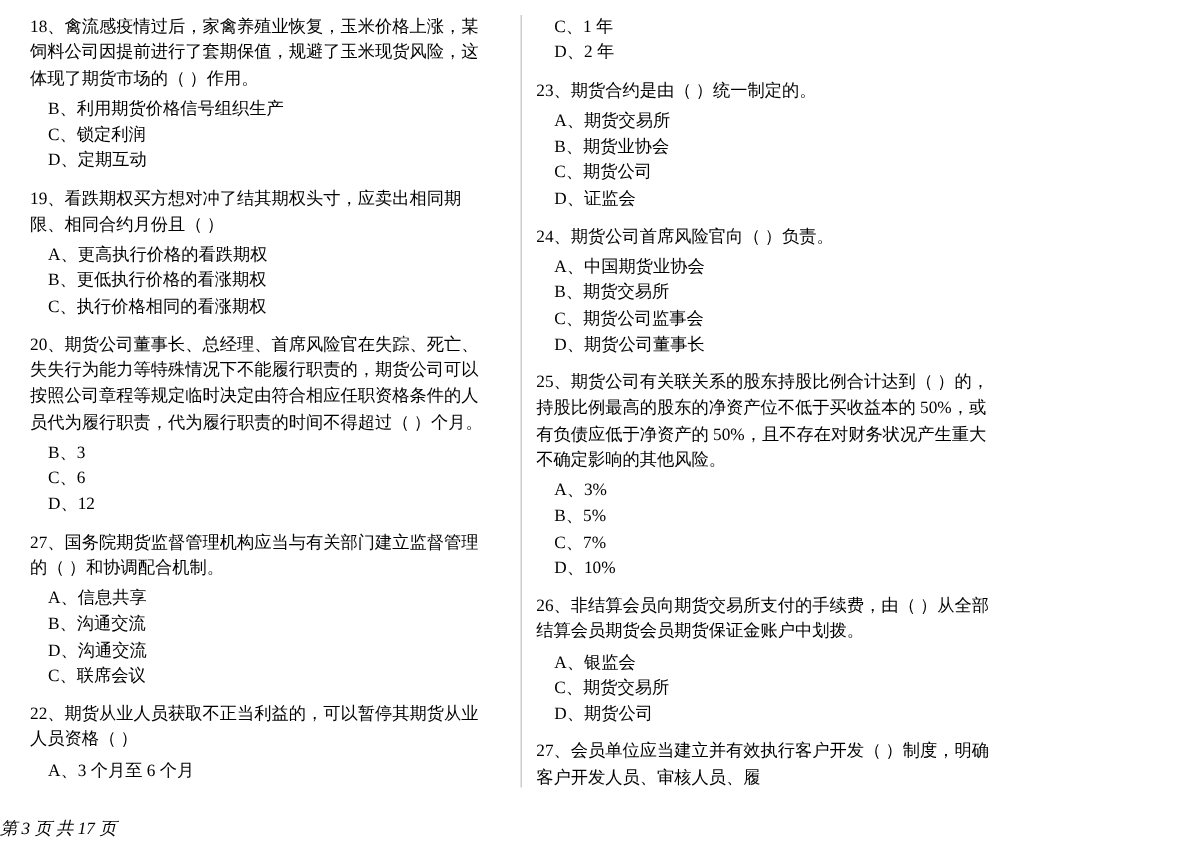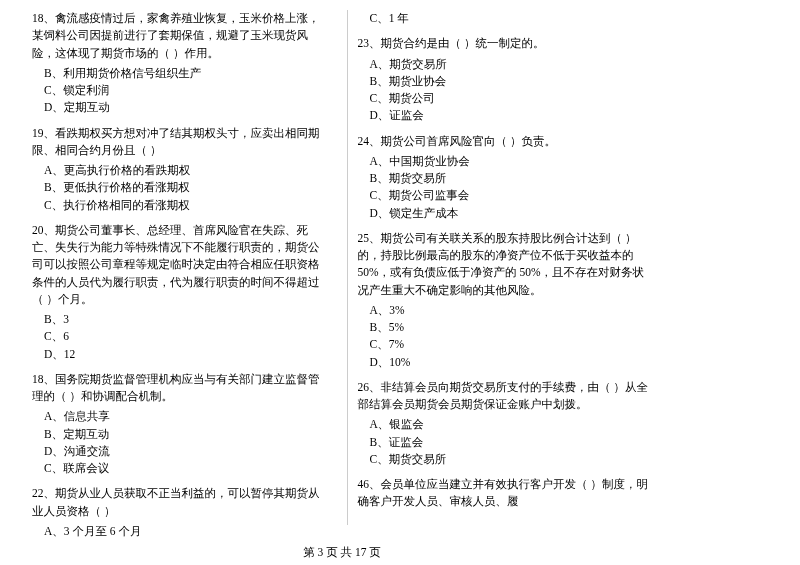--- a/index.html
+++ b/index.html
@@ -12,21 +12,21 @@
       height: 565px;
       background: #ffffff;
       font-family: "SimSun", "宋体", serif;
       font-size: 12px;
       color: #000000;
       overflow: hidden;
     }
     .page-container {
       width: 684px;
       height: 565px;
-      padding: 10px 32px;
+      padding: 10px 20px;
       position: relative;
     }
     .content-area {
       display: flex;
       flex-direction: row;
       gap: 10px;
       height: calc(100% - 30px);
     }
     .left-column {
       flex: 1;
@@ -46,26 +46,27 @@
       line-height: 1.5;
       margin-bottom: 3px;
       text-indent: 0;
     }
     .option {
       font-size: 11.5px;
       line-height: 1.5;
       padding-left: 12px;
     }
     .page-footer {
-      text-align: center;
+      text-align: left;
       font-size: 11.5px;
       position: absolute;
       bottom: 5px;
       left: 0;
       right: 0;
+      font-style: italic;
     }
   </style>
 </head>
 <body>
 
 <div class="page-container">
   <div class="content-area">
     <div class="left-column">
 
       <div class="question-block">
@@ -83,74 +84,75 @@
       </div>
 
       <div class="question-block">
         <div class="question-title">20、期货公司董事长、总经理、首席风险官在失踪、死亡、失失行为能力等特殊情况下不能履行职责的，期货公司可以按照公司章程等规定临时决定由符合相应任职资格条件的人员代为履行职责，代为履行职责的时间不得超过（    ）个月。</div>
         <div class="option">B、3</div>
         <div class="option">C、6</div>
         <div class="option">D、12</div>
       </div>
 
       <div class="question-block">
-        <div class="question-title">18、国务院期货监督管理机构应当与有关部门建立监督管理的（    ）和协调配合机制。</div>
+        <div class="question-title">27、国务院期货监督管理机构应当与有关部门建立监督管理的（    ）和协调配合机制。</div>
         <div class="option">A、信息共享</div>
-        <div class="option">B、定期互动</div>
+        <div class="option">B、沟通交流</div>
         <div class="option">D、沟通交流</div>
         <div class="option">C、联席会议</div>
       </div>
 
       <div class="question-block">
         <div class="question-title">22、期货从业人员获取不正当利益的，可以暂停其期货从业人员资格（    ）</div>
         <div class="option">A、3 个月至 6 个月</div>
 
       </div>
 
     </div>
 
     <div class="right-column">
 
       <div class="question-block">
         <div class="option">C、1 年</div>
+        <div class="option">D、2 年</div>
       </div>
 
       <div class="question-block">
         <div class="question-title">23、期货合约是由（    ）统一制定的。</div>
         <div class="option">A、期货交易所</div>
         <div class="option">B、期货业协会</div>
         <div class="option">C、期货公司</div>
         <div class="option">D、证监会</div>
       </div>
 
       <div class="question-block">
         <div class="question-title">24、期货公司首席风险官向（    ）负责。</div>
         <div class="option">A、中国期货业协会</div>
         <div class="option">B、期货交易所</div>
         <div class="option">C、期货公司监事会</div>
-        <div class="option">D、锁定生产成本</div>
+        <div class="option">D、期货公司董事长</div>
       </div>
 
       <div class="question-block">
         <div class="question-title">25、期货公司有关联关系的股东持股比例合计达到（    ）的，持股比例最高的股东的净资产位不低于买收益本的 50%，或有负债应低于净资产的 50%，且不存在对财务状况产生重大不确定影响的其他风险。</div>
         <div class="option">A、3%</div>
         <div class="option">B、5%</div>
         <div class="option">C、7%</div>
         <div class="option">D、10%</div>
       </div>
 
       <div class="question-block">
         <div class="question-title">26、非结算会员向期货交易所支付的手续费，由（    ）从全部结算会员期货会员期货保证金账户中划拨。</div>
         <div class="option">A、银监会</div>
-        <div class="option">B、证监会</div>
         <div class="option">C、期货交易所</div>
+        <div class="option">D、期货公司</div>
       </div>
 
       <div class="question-block">
-        <div class="question-title">46、会员单位应当建立并有效执行客户开发（    ）制度，明确客户开发人员、审核人员、履</div>
+        <div class="question-title">27、会员单位应当建立并有效执行客户开发（    ）制度，明确客户开发人员、审核人员、履</div>
       </div>
 
     </div>
   </div>
 
   <div class="page-footer">
     <span>第 3 页 共 17 页</span>
   </div>
 </div>
 

